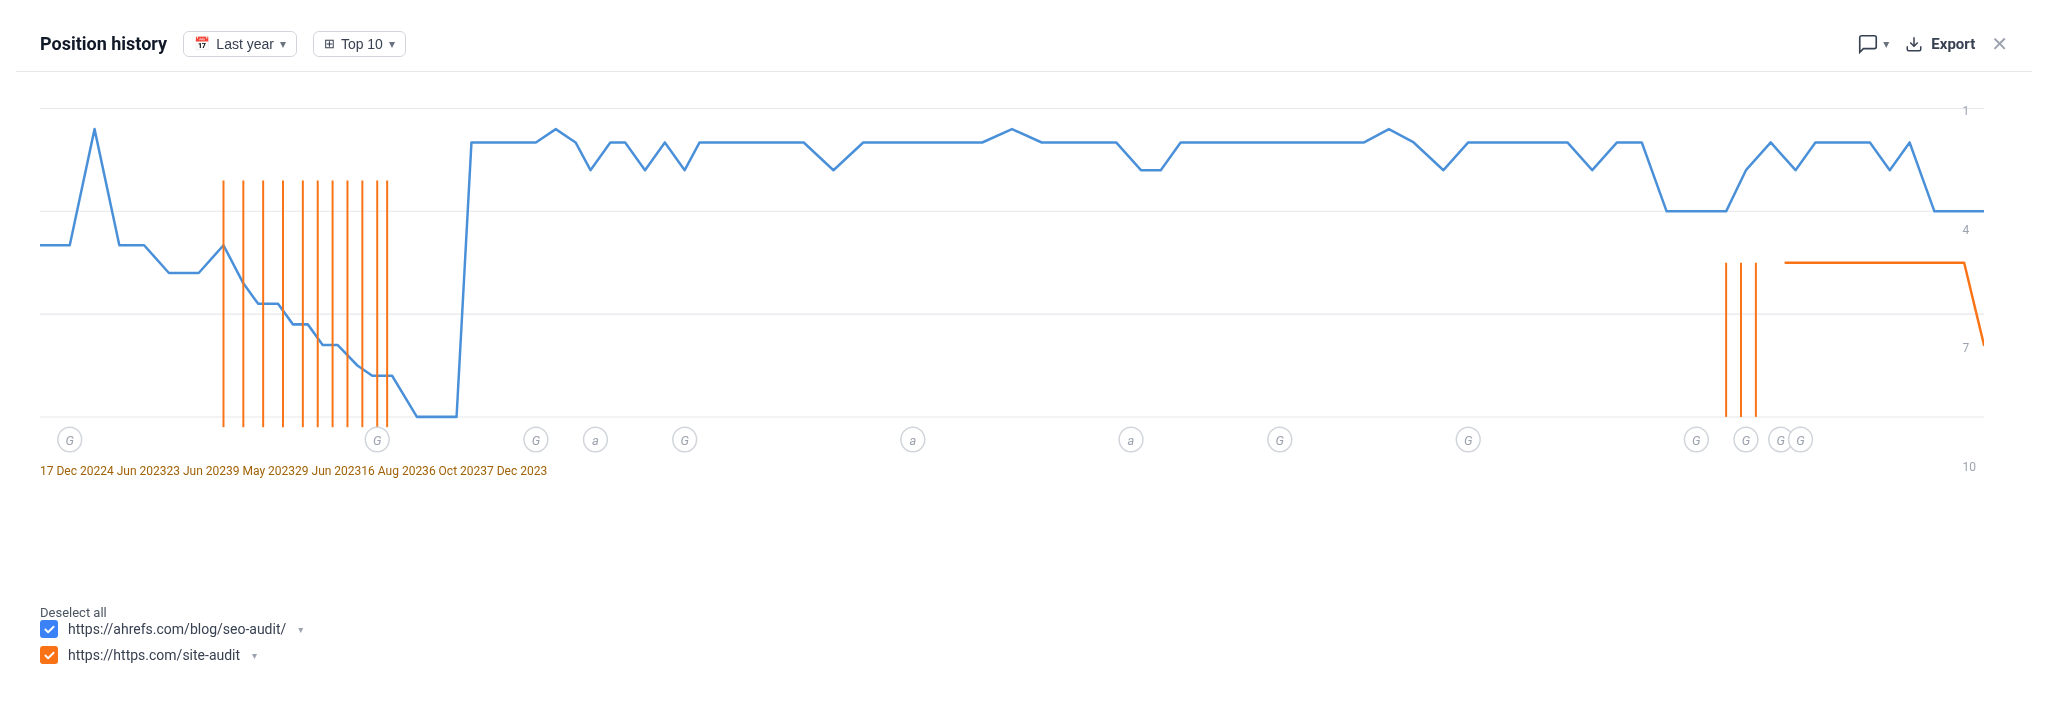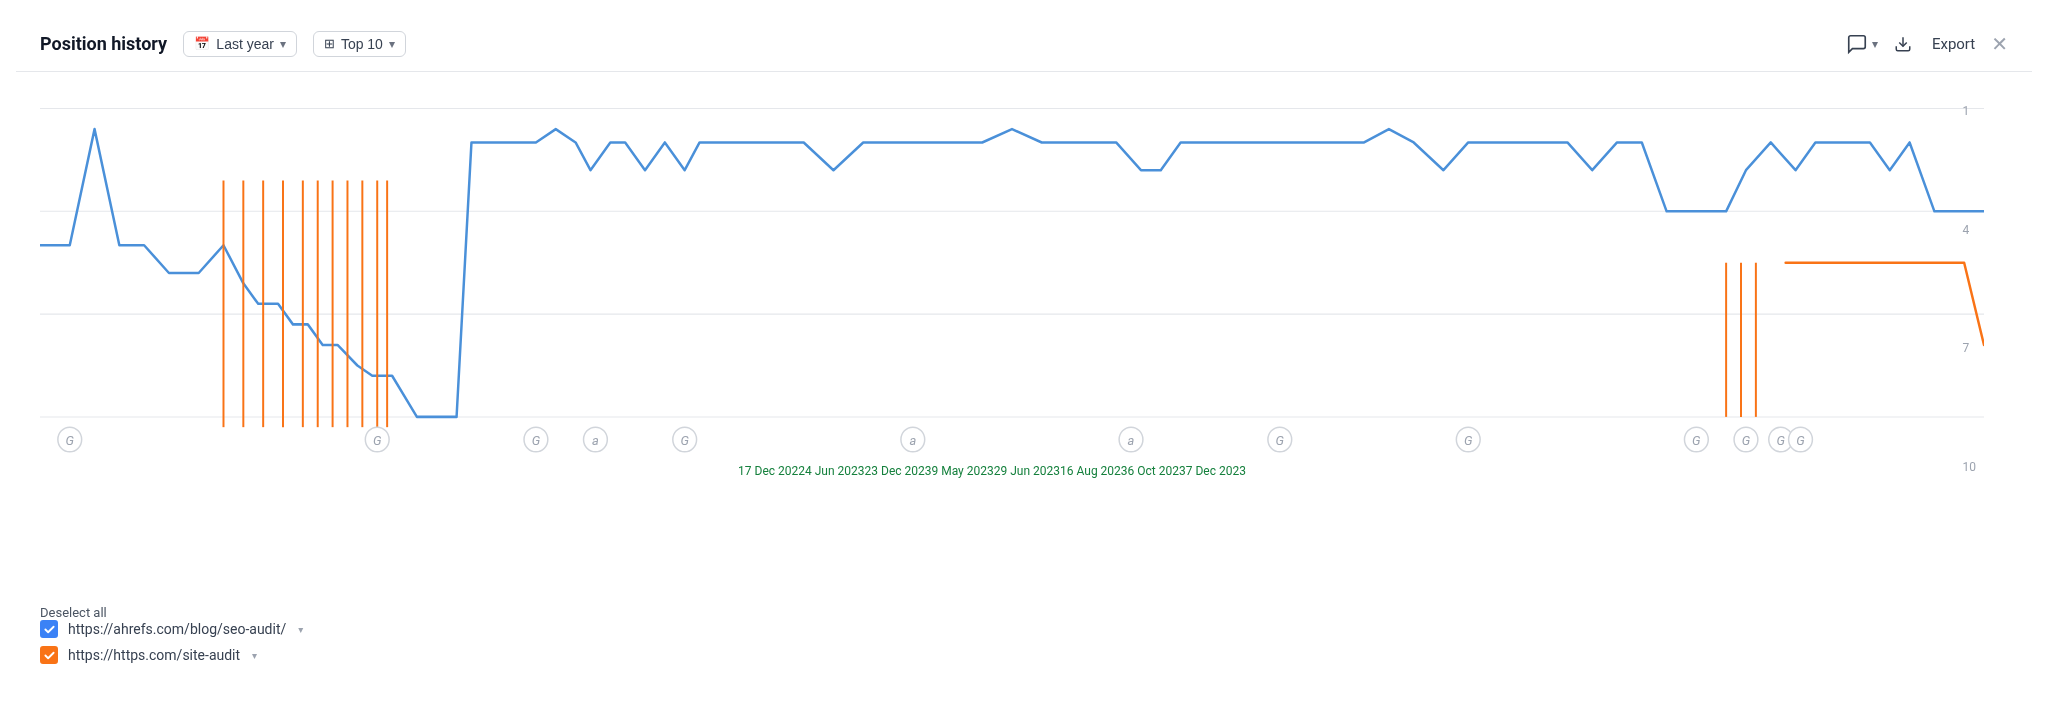--- a/index.html
+++ b/index.html
@@ -67,25 +67,25 @@
       align-items: center;
       gap: 4px;
       cursor: pointer;
       color: #6b7280;
       font-size: 20px;
     }
 
     .export-btn {
       display: flex;
       align-items: center;
-      gap: 20px;
+      gap: 8px;
       cursor: pointer;
       font-size: 15px;
       color: #374151;
-      font-weight: 400;
+      font-weight: 700;
     }
 
     .close-btn {
       cursor: pointer;
       font-size: 20px;
       color: #9ca3af;
       font-weight: 300;
     }
 
     
@@ -102,24 +102,24 @@
     }
 
     svg.chart-svg {
       width: 100%;
       height: 100%;
     }
 
     
     .x-axis {
       display: flex;
-      justify-content: center;
+      justify-content: flex-start;
       padding: 6px 0 0 0;
       font-size: 12px;
-      color: #15803d;
+      color: #a16207;
     }
 
     
     .legend-area {
       padding: 12px 24px 16px;
     }
 
     .deselect-all {
       font-size: 13px;
       color: #4b5563;
@@ -390,21 +390,21 @@
         <span>1</span>
         <span>4</span>
         <span>7</span>
         <span>10</span>
       </div>
     </div>
 
     <div class="x-axis" style="padding-right: 40px;">
       <span>17 Dec 2022</span>
       <span>4 Jun 2023</span>
-      <span>23 Dec 2023</span>
+      <span>23 Jun 2023</span>
       <span>9 May 2023</span>
       <span>29 Jun 2023</span>
       <span>16 Aug 2023</span>
       <span>6 Oct 2023</span>
       <span>7 Dec 2023</span>
     </div>
   </div>
 
   <div class="legend-area">
     <div class="deselect-all">Deselect all</div>

